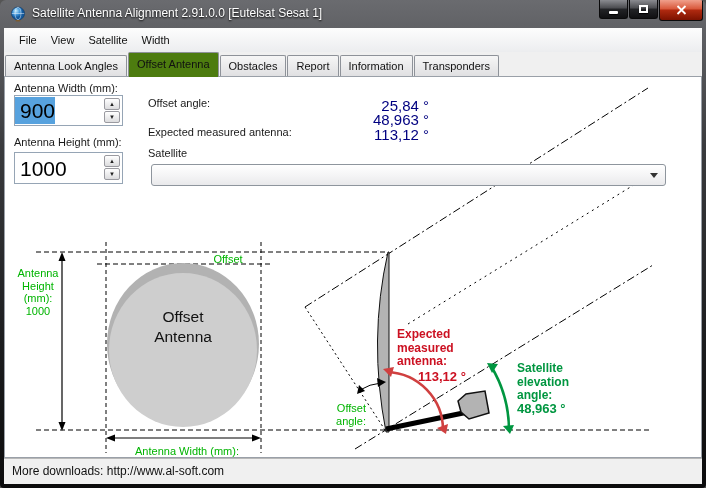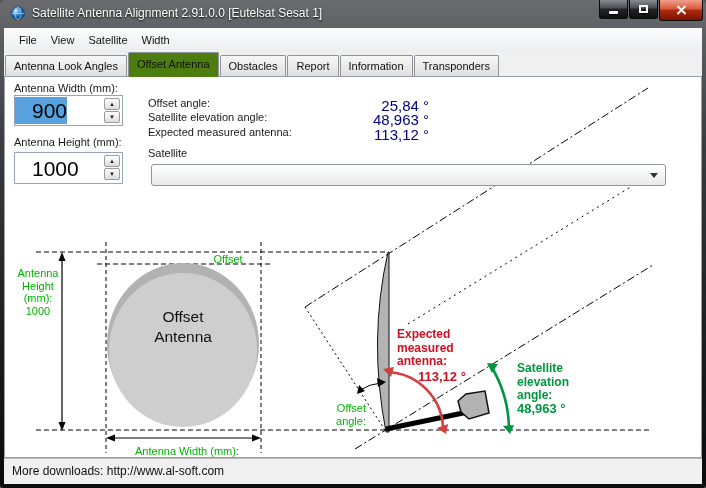--- a/index.html
+++ b/index.html
@@ -20,21 +20,21 @@
   #menubar{position:absolute;left:0;top:0;width:100%;height:24px;background:linear-gradient(#fdfdfd,#ecedef);display:flex;align-items:center;padding-left:8px;}
   .menuitem{font-size:11px;color:#111;padding:3px 7px;text-align:right;}
   #tabstrip{position:absolute;left:0;top:24px;width:100%;height:24px;padding-left:1px;display:flex;align-items:flex-end;}
   .tab{font-size:11px;color:#111;height:21px;line-height:20px;padding:0 8px;background:linear-gradient(#f6f6f6,#e0e0e2);border:1px solid #8e9299;border-bottom:none;border-radius:2px 2px 0 0;margin-right:1px;white-space:nowrap;}
   .tab.active{height:25px;line-height:23px;background:#4d7c0f;position:relative;z-index:3;margin-bottom:-1px;}
   #page{position:absolute;left:0;top:48px;width:698px;height:382px;background:#fff;border:1px solid #9aa0a8;}
   #diagram-svg{position:absolute;left:0;top:0;width:696px;height:380px;}
   
   .lbl{position:absolute;font-size:11px;color:#1a1a1a;white-space:nowrap;}
   .spinbox{position:absolute;width:109px;height:31px;background:#fff;border:1px solid #96a5b5;display:flex;align-items:center;}
-  .spinval{font-size:21px;color:#000;padding-left:17px;line-height:27px;}
+  .spinval{font-size:21px;color:#000;padding-left:5px;line-height:27px;}
   .spinval.selected{background:#57a2de;}
   .spincol{position:absolute;right:2px;top:2px;display:flex;flex-direction:column;gap:1px;}
   .spinbtn{width:16px;height:12px;background:linear-gradient(#fff,#dcdcde);border:1px solid #9a9aa0;border-radius:2px;font-size:6px;line-height:10px;text-align:center;color:#222;}
   .valtxt{position:absolute;font-size:15px;color:#000080;width:148px;text-align:right;white-space:nowrap;}
   #combo{position:absolute;left:146px;top:87px;width:515px;height:22px;background:linear-gradient(#ffffff,#f4f4f5 55%,#e9e9eb);border:1px solid #8e959d;border-radius:3px;}
   #combo-text{position:absolute;left:6px;top:0;font-size:11px;line-height:20px;color:#111;white-space:pre;}
   #combo-arrow{position:absolute;right:7px;top:8px;width:0;height:0;border-left:4px solid transparent;border-right:4px solid transparent;border-top:5px solid #333;}
   
   #statusbar{position:absolute;left:0;top:430px;width:698px;height:26px;background:#f0f0f0;border-top:1px solid #b8b8b8;}
   #statustext{position:absolute;left:8px;top:0;font-size:12px;line-height:25px;color:#111;}
@@ -163,21 +163,20 @@
       <span class="lbl" style="left:9px;top:59px;">Antenna Height (mm):</span>
       <div class="spinbox" style="left:9px;top:75px;height:32px;">
         <span class="spinval">1000</span>
         <div class="spincol">
           <div class="spinbtn">▲</div>
           <div class="spinbtn">▼</div>
         </div>
       </div>
 
       <span class="lbl" style="left:143px;top:20px;">Offset angle:</span>
-      <span class="lbl" style="left:143px;top:34px;">Satellite elevation angle:</span>
       <span class="lbl" style="left:143px;top:49px;text-align:right;">Expected measured antenna:</span>
       <span class="valtxt" style="left:276px;top:20px;">25,84 °</span>
       <span class="valtxt" style="left:276px;top:34px;">48,963 °</span>
       <span class="valtxt" style="left:276px;top:49px;">113,12 °</span>
 
       <span class="lbl" style="left:143px;top:70px;">Satellite</span>
       <div id="combo">
         <div id="combo-arrow"></div>
       </div>
     </div>

